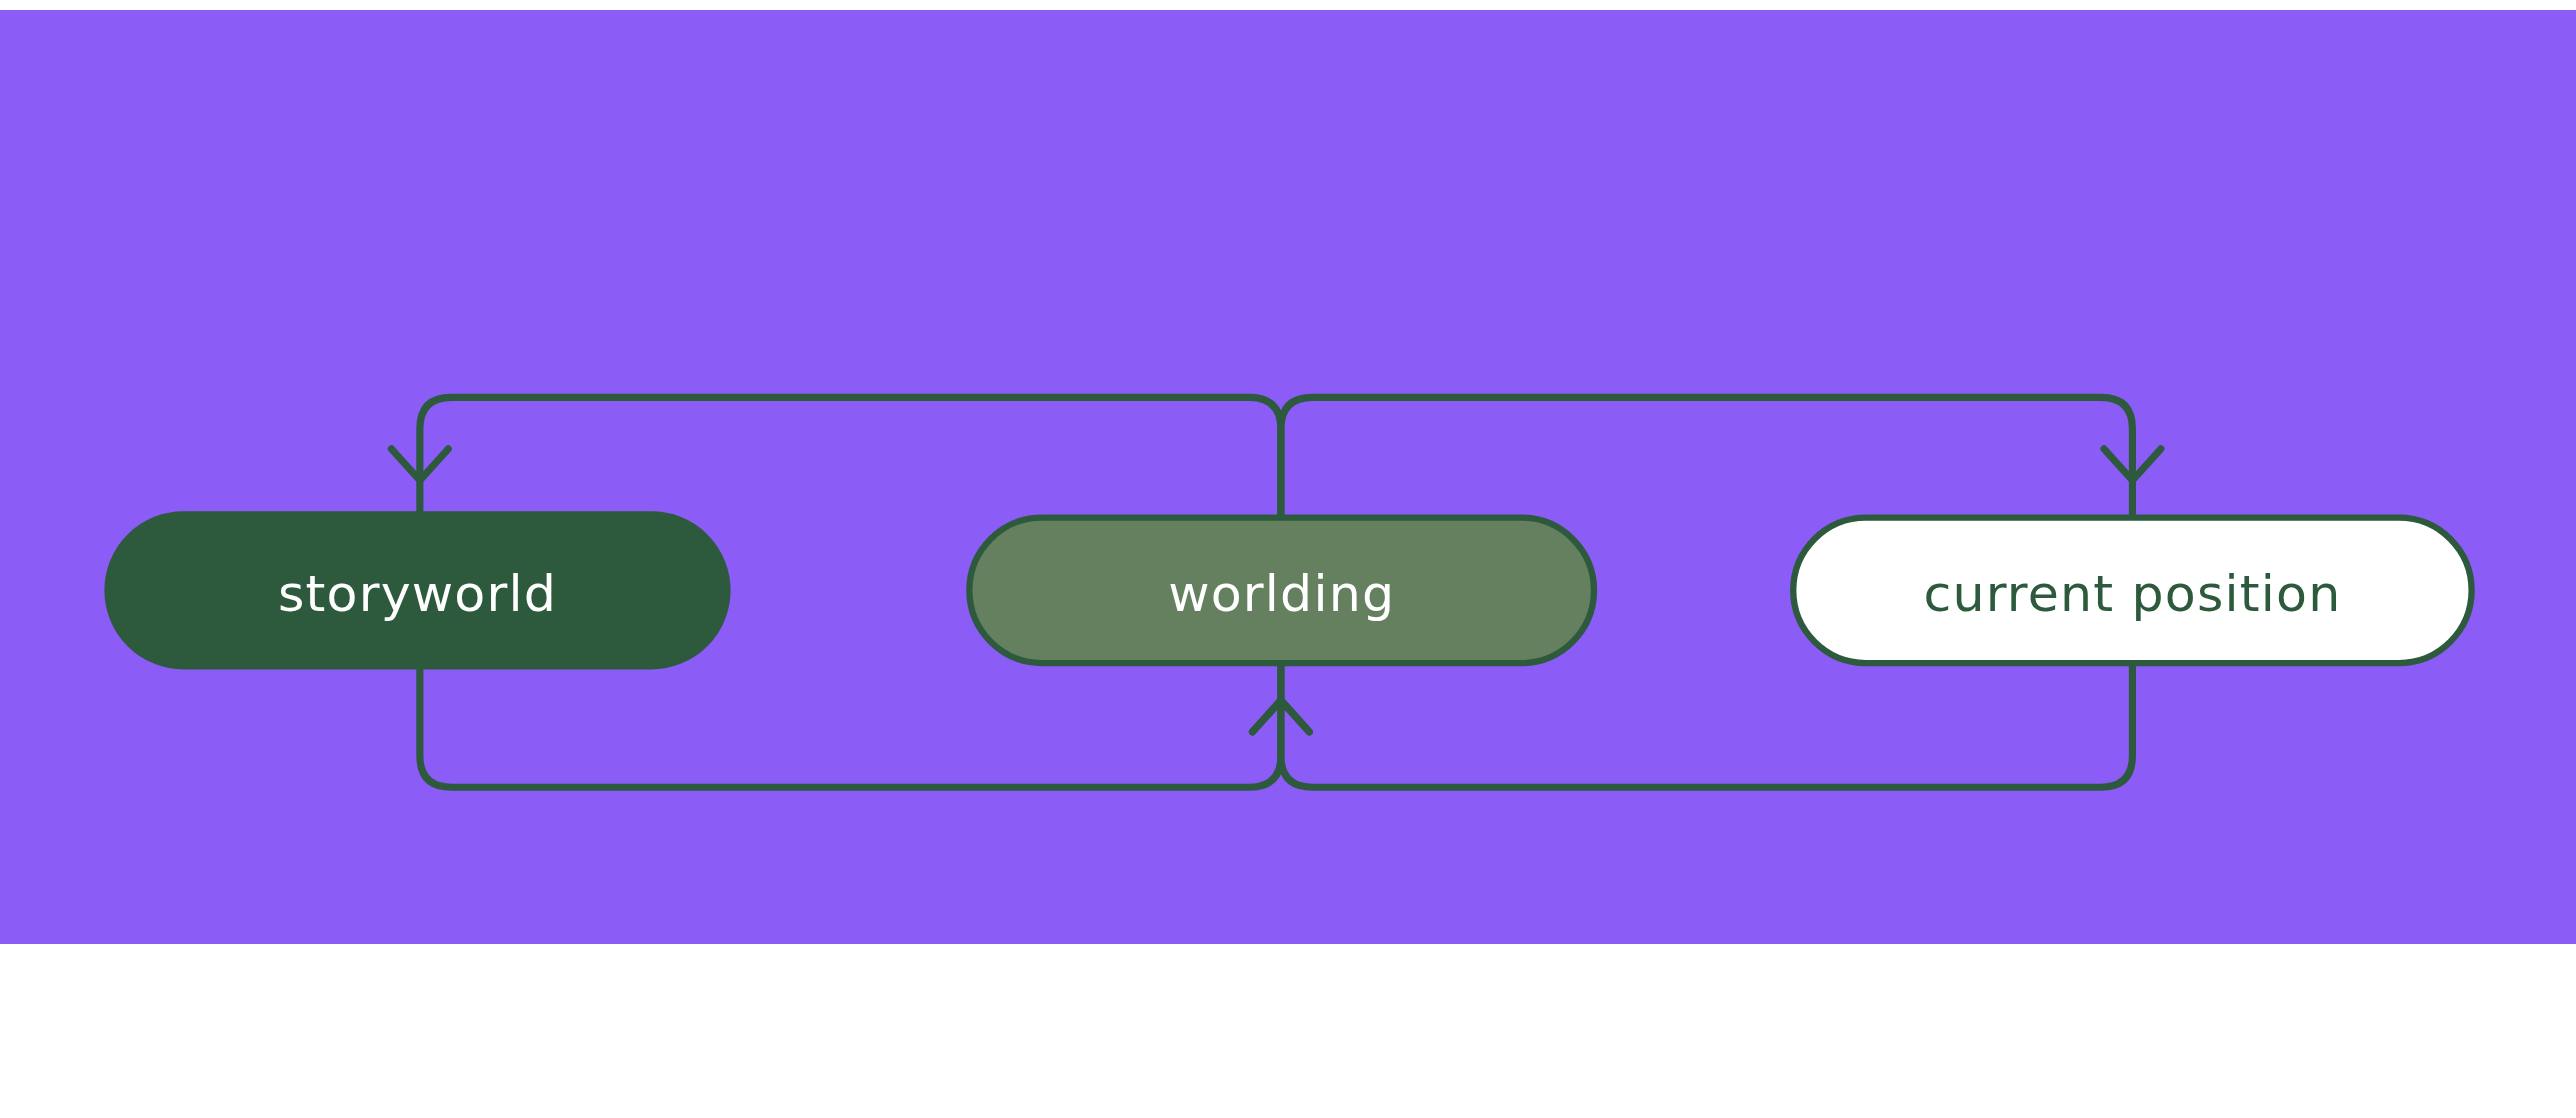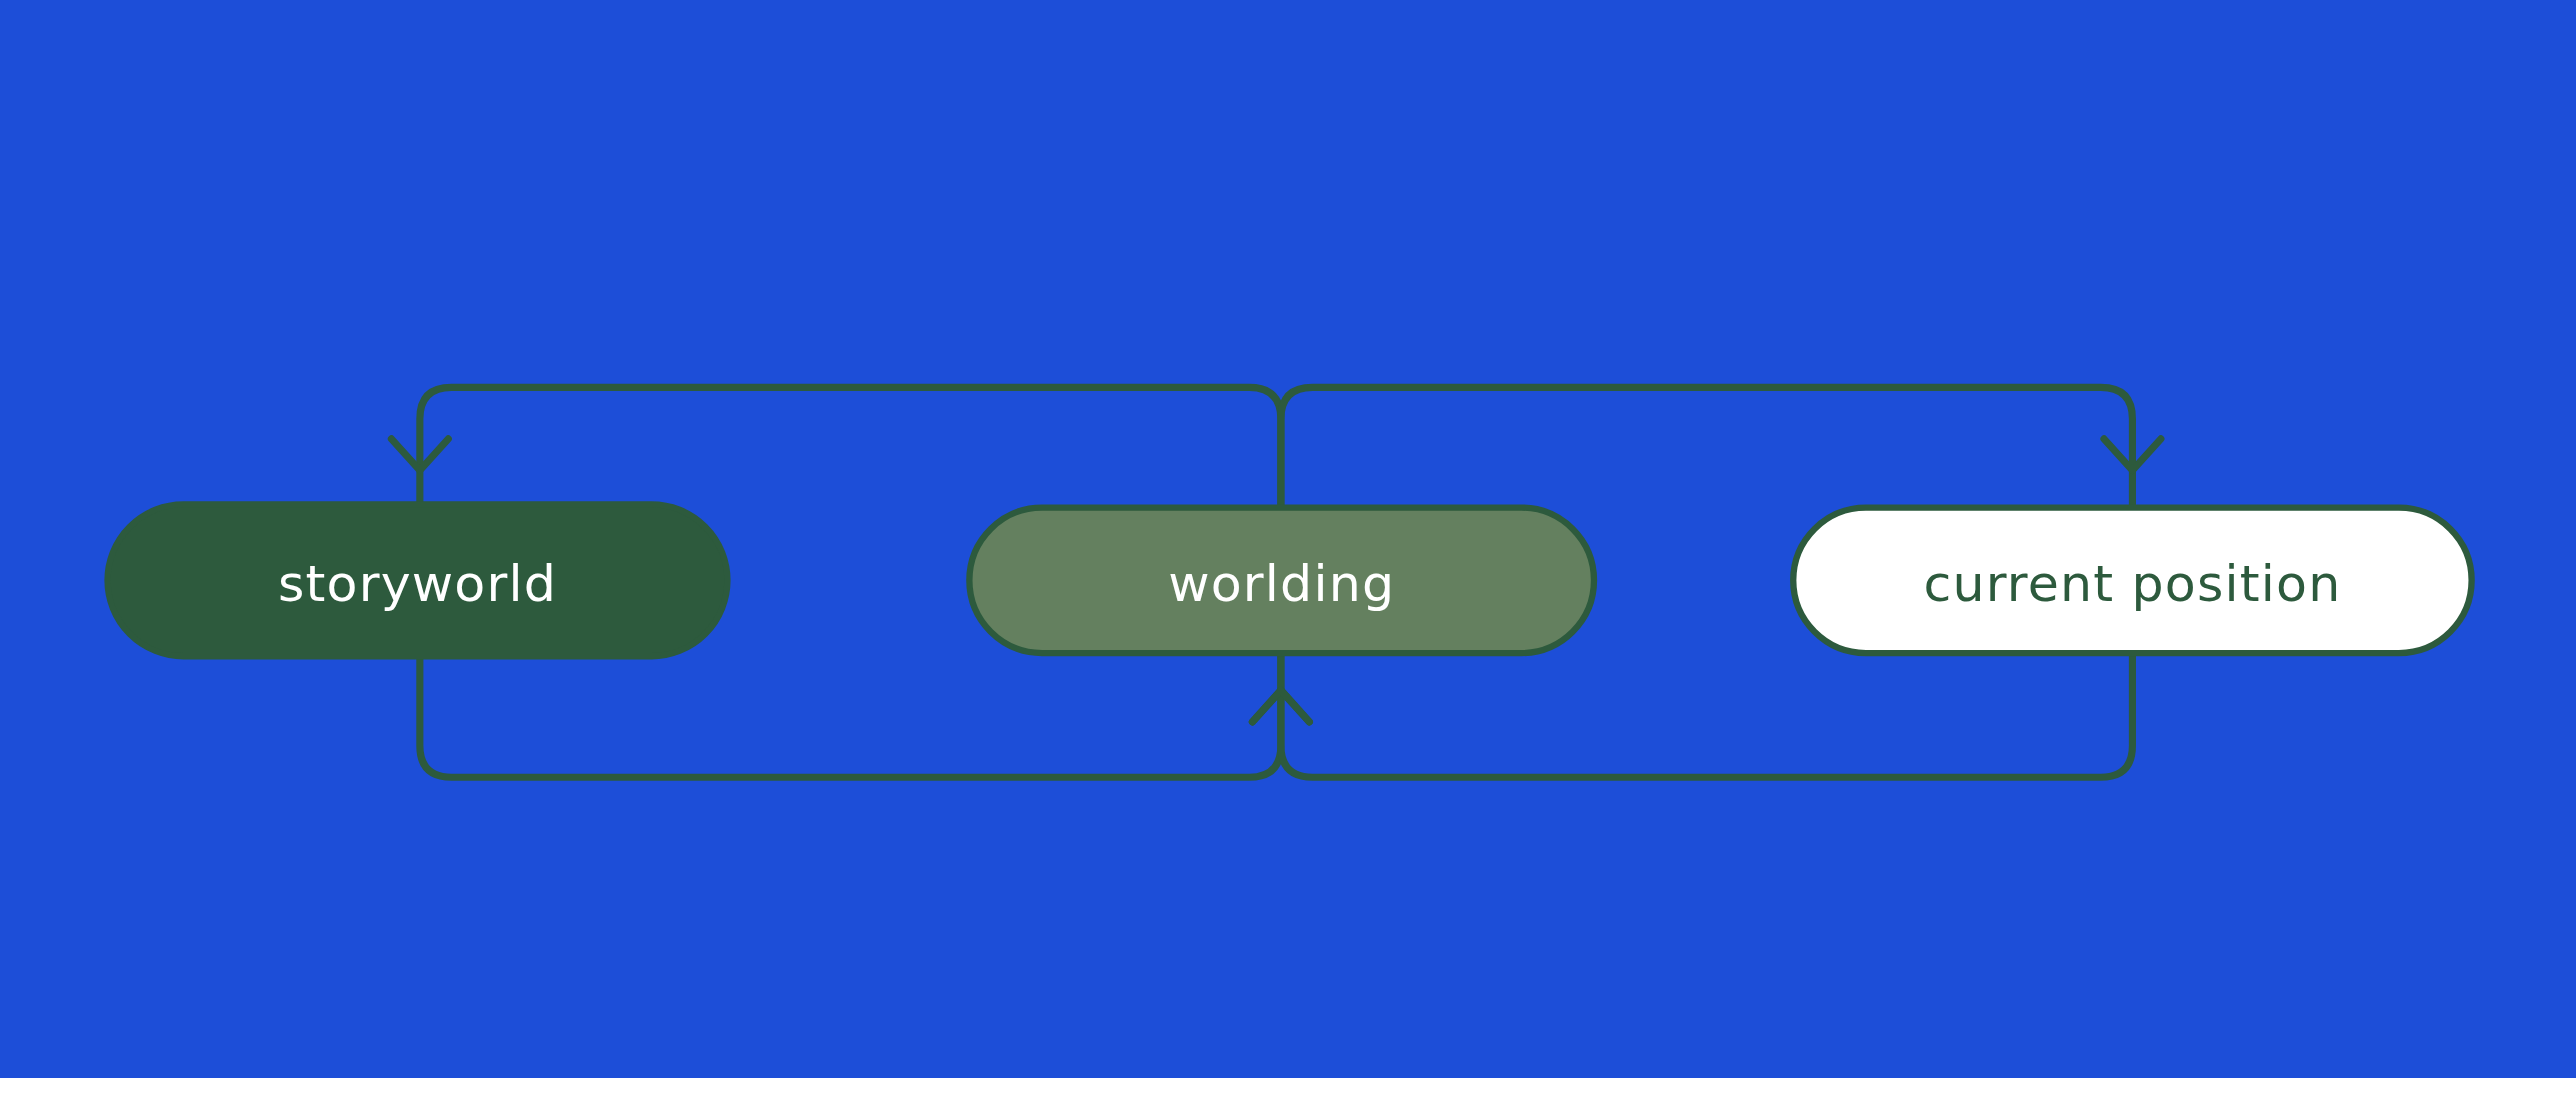--- a/index.html
+++ b/index.html
@@ -10,22 +10,23 @@
   }
   body {
     width: 2576px;
     height: 1118px;
     font-family: "DejaVu Sans", "Liberation Sans", sans-serif;
     overflow: hidden;
   }
   #diagram-root {
     position: relative;
     width: 2576px;
-    height: 1078px;
-    background: #1d4ed8;
+    height: 934px;
+    background: #8b5cf6;
+    margin-top: 10px;
   }
   svg#flowchart {
     display: block;
     width: 2576px;
     height: 1118px;
   }
   .edge-path {
     fill: none;
     stroke: #2d5a3d;
     stroke-width: 9;

